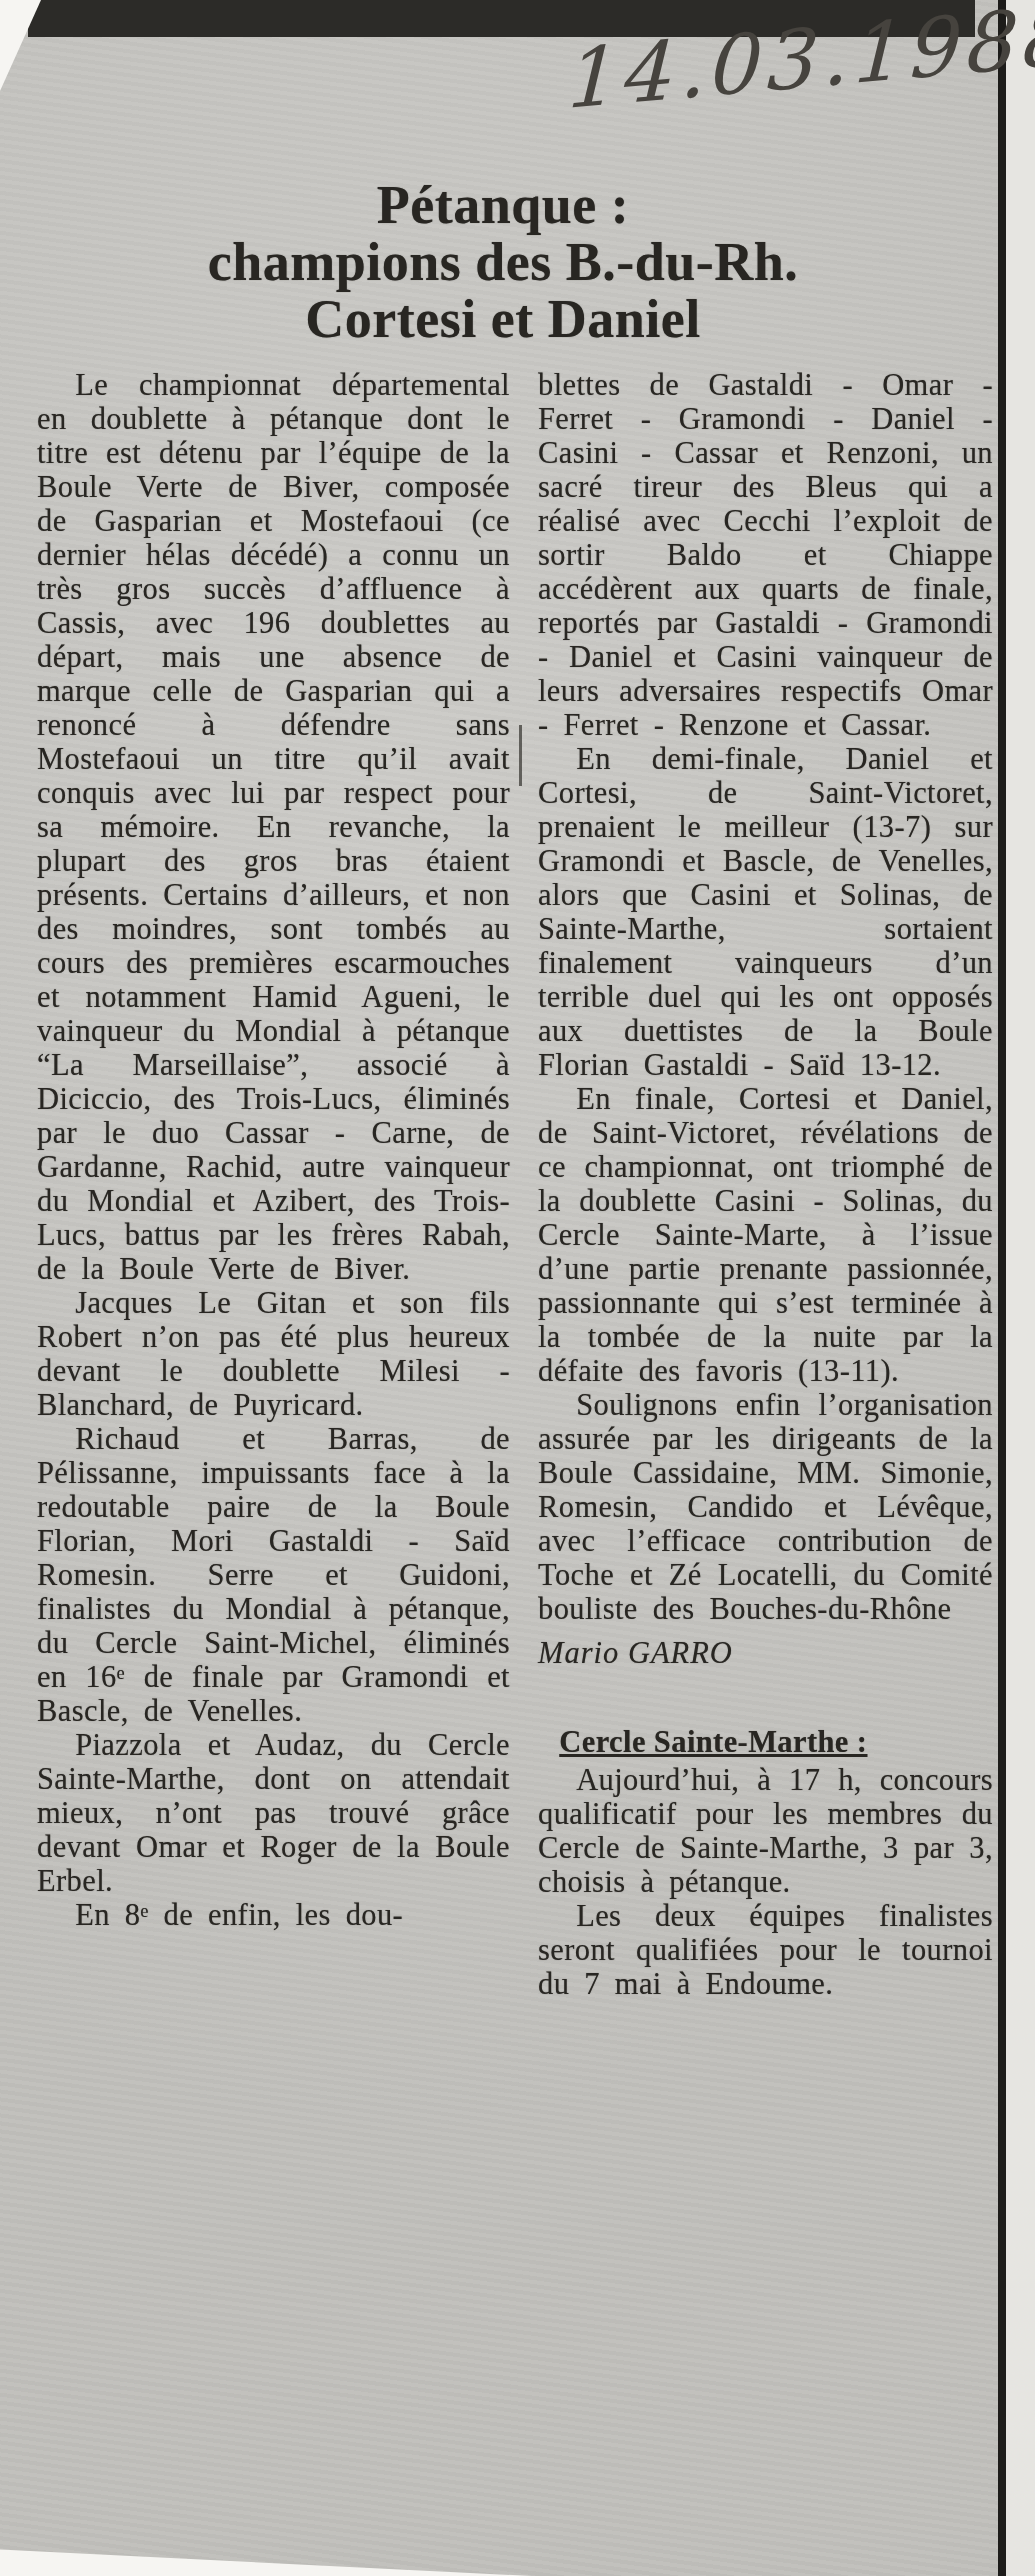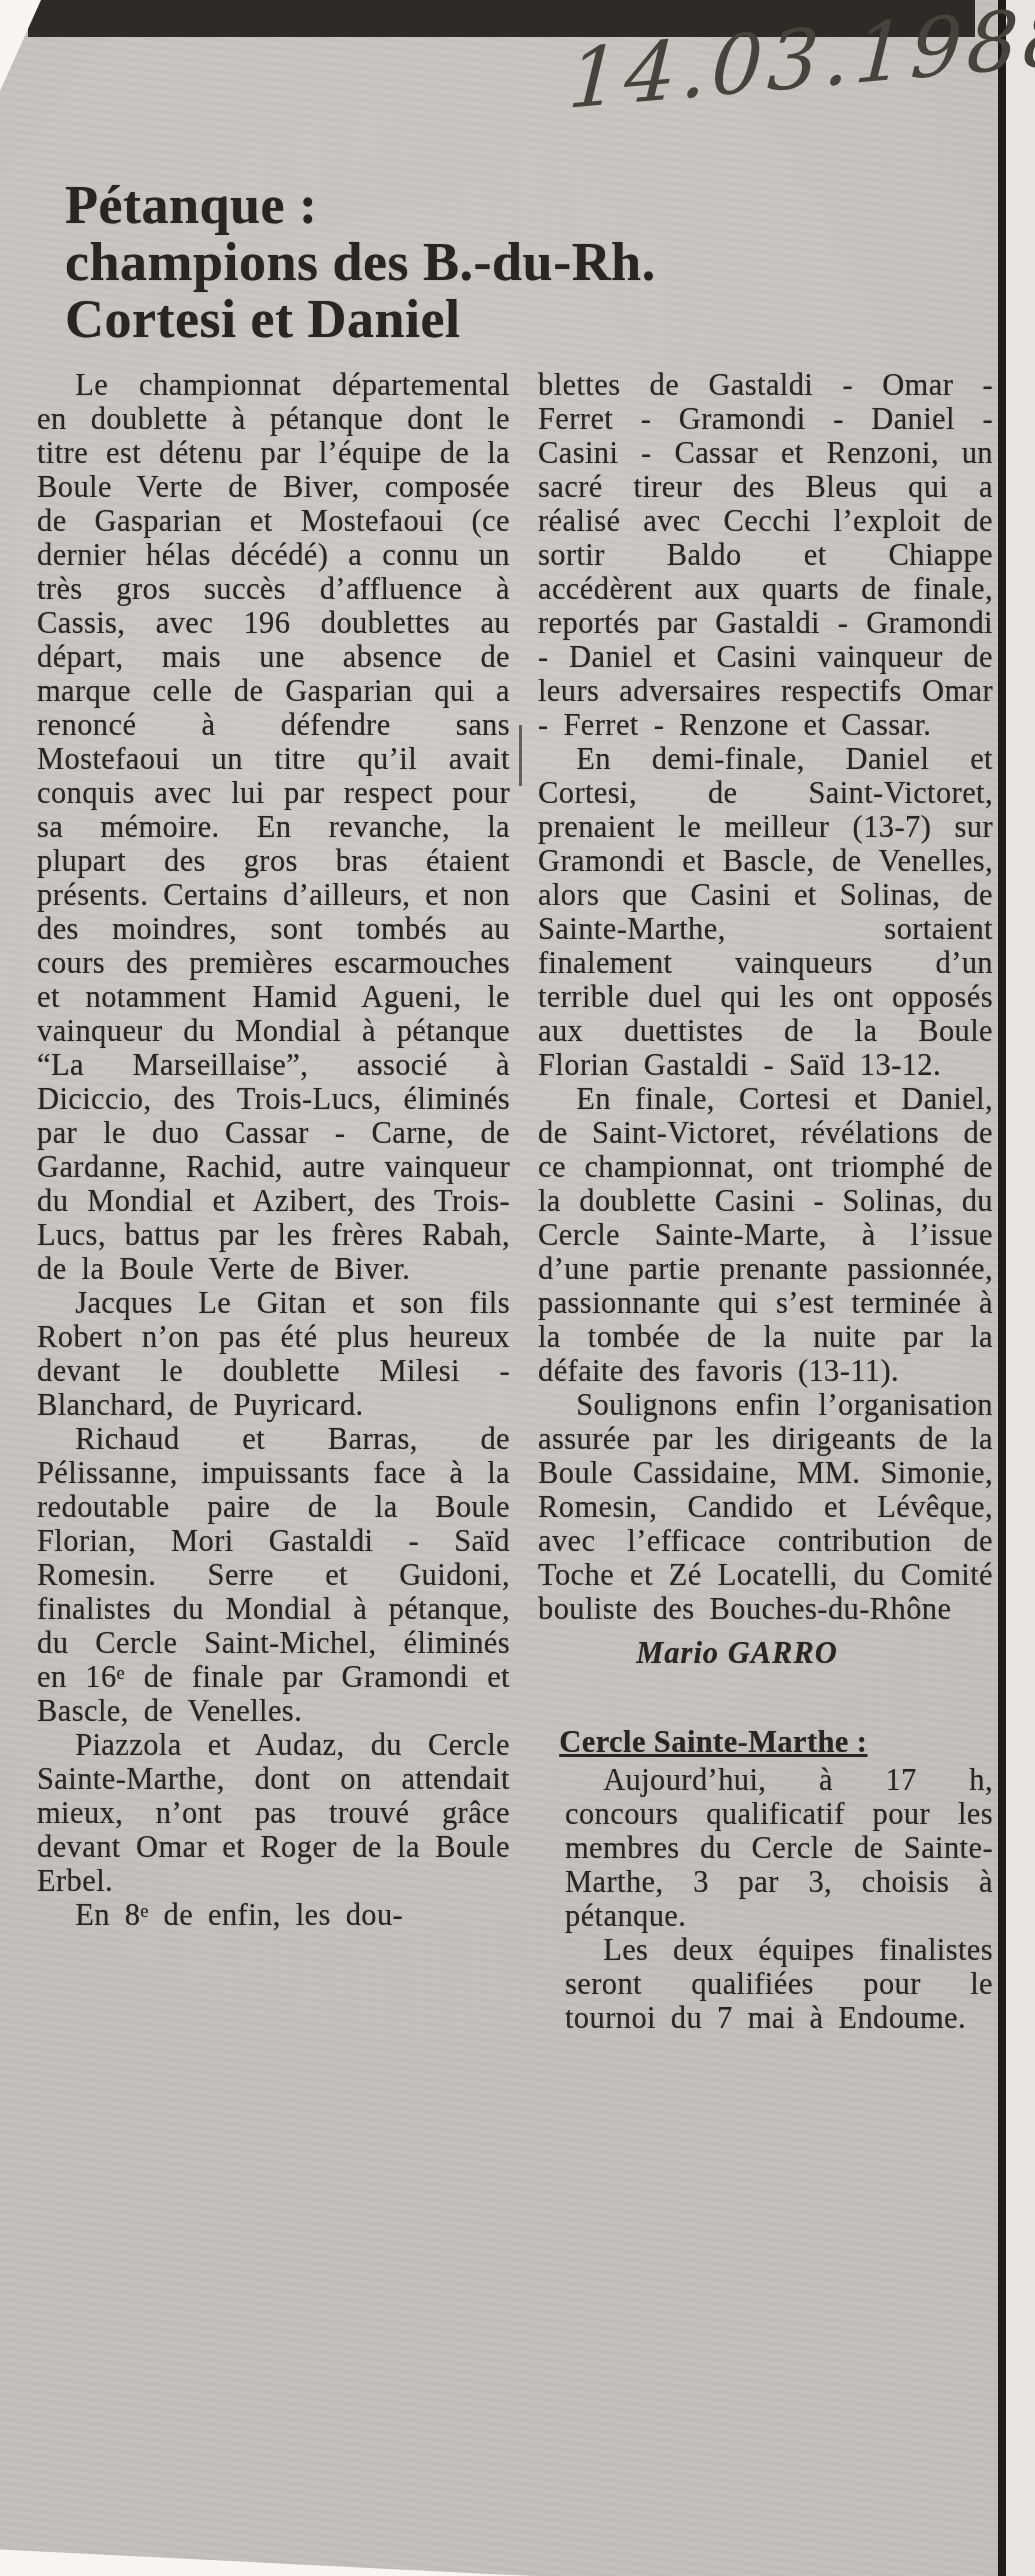--- a/index.html
+++ b/index.html
@@ -46,21 +46,21 @@
     font-size: 81px;
     letter-spacing: 4.9px;
     color: var(--pen, #46433e);
     transform: rotate(-5deg) skewX(-8deg);
     transform-origin: left bottom;
     white-space: nowrap;
   }
   .title {
     position: absolute; left: 65px; top: 177px; width: 876px;
     margin: 0;
-    text-align: left;
+    text-align: center;
     font-size: 54px;
     line-height: 57px;
     font-weight: bold;
     color: var(--ink, #282622);
     letter-spacing: 0.5px;
     text-shadow: 0 0 1px rgba(40,38,34,0.55);
   }
   .title span { display: block; }
   .col {
     position: absolute; top: 368px;
@@ -73,35 +73,35 @@
   .col-right { left: 538px; width: 455px; }
   .para {
     margin: 0;
     text-align: justify;
     text-indent: 1.25em;
     word-spacing: 6.9px;
     letter-spacing: 0.4px;
   }
   .rcol-paras .para:first-child { text-indent: 0; }
   .byline {
-    font-weight: bold;
+    font-weight: normal;
     font-style: italic;
-    text-align: center;
+    text-align: left;
     padding-right: 57px;
     margin-top: 9.8px;
     letter-spacing: 1px;
   }
   .subhead {
     font-weight: bold;
     margin-top: 55px;
     text-indent: 0.7em;
     letter-spacing: 0.4px;
     text-decoration: underline;
   }
-  .sub-paras { margin-top: 3.9px; margin-left: 27px; }
+  .sub-paras { margin-top: 3.9px; }
   .gutter-mark {
     position: absolute; left: 519px; top: 725px; width: 3px; height: 61px;
     background: rgba(40,38,34,0.65);
   }
 </style>
 </head>
 <body>
 
 <div class="page">
   <div class="paper"></div>

